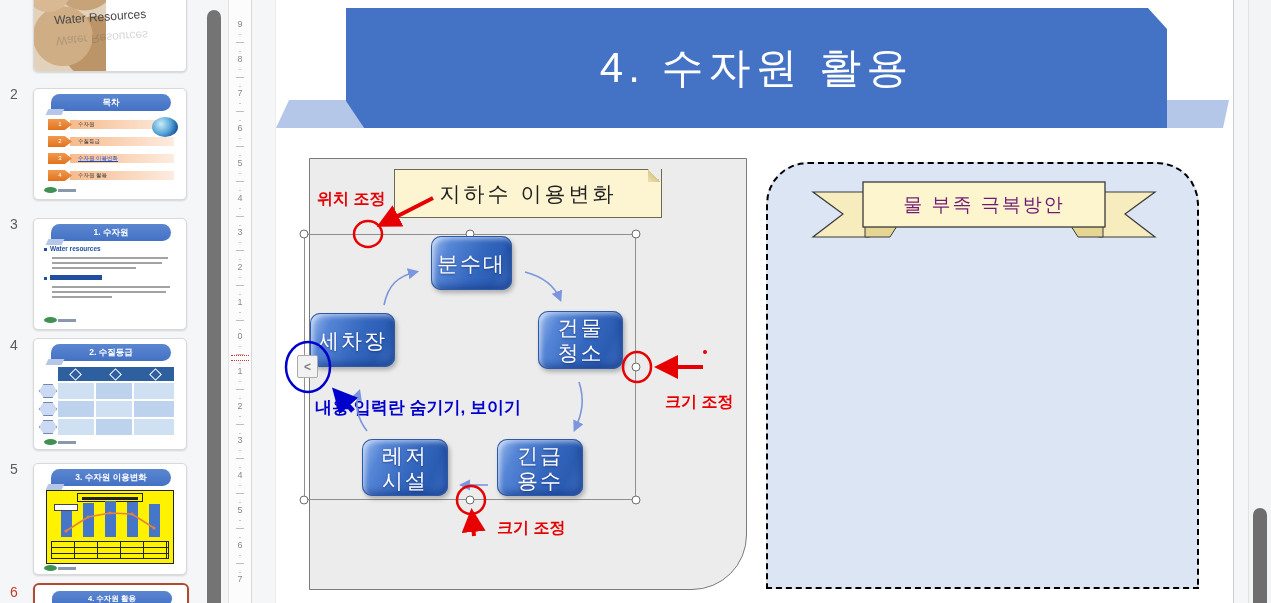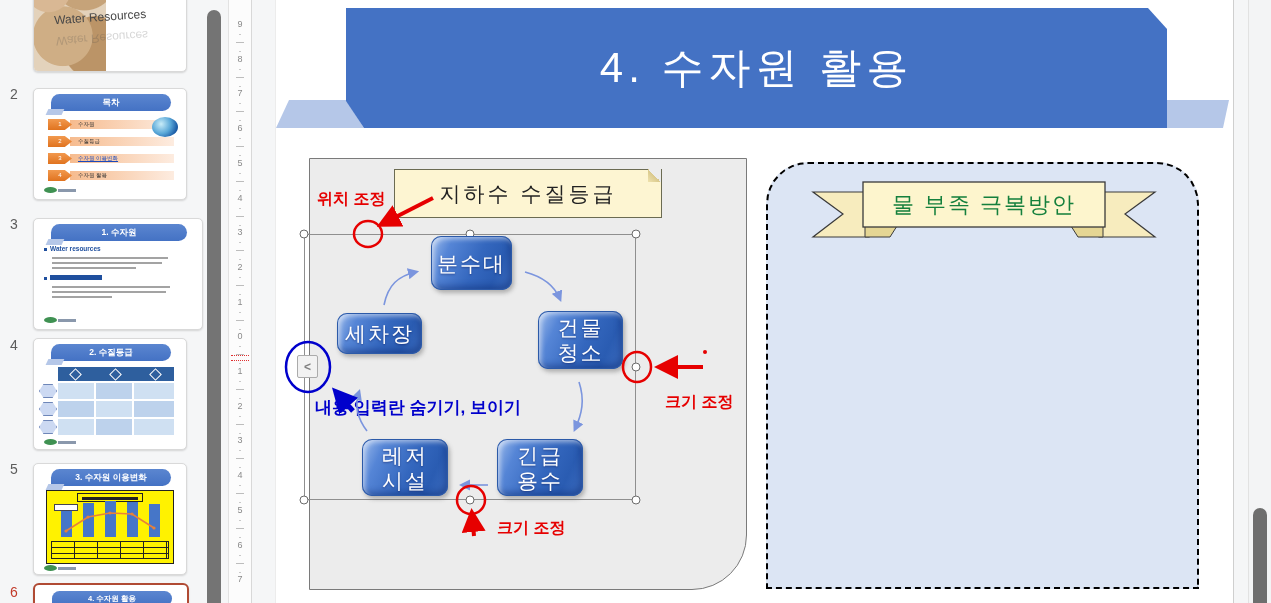--- a/index.html
+++ b/index.html
@@ -62,21 +62,21 @@
         justify-content:center;font-size:21px;line-height:25px;letter-spacing:2px;text-shadow:0 1px 2px rgba(0,0,60,.4);
         background:linear-gradient(115deg,#9dbcec 0%,#5585d6 22%,#3467be 55%,#2a5cb2 78%,#3e6ec0 100%);
         box-shadow:inset 0 0 0 1px #2c5aa8,inset 3px 3px 5px rgba(255,255,255,.55),
                    inset -3px -4px 6px rgba(10,40,110,.45),2px 3px 4px rgba(60,60,60,.35);}
   .chevbtn{position:absolute;left:21px;top:355px;width:21px;height:23px;background:#f2f2f2;border:1px solid #ababab;
            border-radius:2px;box-sizing:border-box;color:#808080;font-size:12px;font-weight:bold;
            display:flex;align-items:center;justify-content:center;}
   .anno-red{position:absolute;color:#e60000;font-weight:bold;font-size:16px;white-space:nowrap;}
   .anno-blue{position:absolute;color:#0000cc;font-weight:bold;font-size:17px;white-space:nowrap;}
   .ribbon-text{position:absolute;left:589px;top:183px;width:238px;height:44px;display:flex;align-items:center;
-               justify-content:center;font-size:22px;letter-spacing:2px;color:#15803d;}
+               justify-content:center;font-size:19px;letter-spacing:2px;color:#701a75;}
   .overlay{position:absolute;left:0;top:0;pointer-events:none;}
   
   .t4-hex{position:absolute;width:18px;height:14px;background:#ccd9f2;border:1px solid #6e86b8;box-sizing:border-box;
           clip-path:polygon(25% 0,75% 0,100% 50%,75% 100%,25% 100%,0 50%);}
   .t4-cell{position:absolute;width:36px;height:16px;}
   .t4-star{position:absolute;width:7px;height:7px;border:1px solid #fff;transform:rotate(45deg);}
   .bar5{position:absolute;width:11px;background:#4676c8;}
 </style>
 </head>
 <body>
@@ -118,21 +118,21 @@
           <span class="toc-label">수자원 활용</span>
         </div>
       </div>
     <div class="abs" style="right:8px;top:28px;width:26px;height:20px;border-radius:50%;
          background:radial-gradient(circle at 35% 35%,#c8ecf8,#5aa8d8 45%,#1e5fa8 75%,#17498a);"></div>
     <span class="logo-blob" style="left:10px;bottom:6px;"></span>
     <span class="logo-bar" style="left:24px;bottom:7px;"></span>
   </div>
 
   <div class="snum" style="top:216px;">3</div>
-  <div class="thumb-card" style="top:218px;height:110px;padding-left:16px;">
+  <div class="thumb-card" style="top:218px;height:110px;">
     <div class="thumb-banner">1. 수자원</div>
     <div class="abs" style="left:10px;top:29px;width:3px;height:3px;background:#1f4f9e;"></div>
     <div class="abs" style="left:16px;top:26px;font-size:6.5px;font-weight:bold;color:#1f4f9e;">Water resources</div>
     <div class="tline" style="left:18px;top:38px;width:116px;"></div>
     <div class="tline" style="left:18px;top:43px;width:110px;"></div>
     <div class="tline" style="left:18px;top:48px;width:84px;"></div>
     <div class="abs" style="left:10px;top:58px;width:3px;height:3px;background:#1f4f9e;"></div>
     <div class="abs" style="left:16px;top:56px;width:52px;height:4.5px;background:#1f4f9e;"></div>
     <div class="tline" style="left:18px;top:67px;width:118px;"></div>
     <div class="tline" style="left:18px;top:72px;width:114px;"></div>
@@ -291,28 +291,28 @@
 
   <div class="selrect"></div>
   <div class="handle" style="left:28px;top:234px;"></div>
   <div class="handle" style="left:194px;top:234px;"></div>
   <div class="handle" style="left:360px;top:234px;"></div>
   <div class="handle" style="left:360px;top:367px;"></div>
   <div class="handle" style="left:28px;top:500px;"></div>
   <div class="handle" style="left:194px;top:500px;"></div>
   <div class="handle" style="left:360px;top:500px;"></div>
 
-  <div class="note">지하수 수질등급</div>
+  <div class="note">지하수 이용변화</div>
   <div class="note-fold" style="left:372px;top:169px;"></div>
 
   <div class="node" style="left:155px;top:236px;width:81px;height:54px;">
     <span>분수대</span>
     <span></span>
   </div>
-  <div class="node" style="left:61px;top:313px;width:85px;height:41px;">
+  <div class="node" style="left:34px;top:313px;width:85px;height:54px;">
     <span>세차장</span>
     <span></span>
   </div>
   <div class="node" style="left:86px;top:439px;width:86px;height:57px;">
     <span>레저</span>
     <span>시설</span>
   </div>
   <div class="node" style="left:262px;top:311px;width:85px;height:58px;">
     <span>건물</span>
     <span>청소</span>

